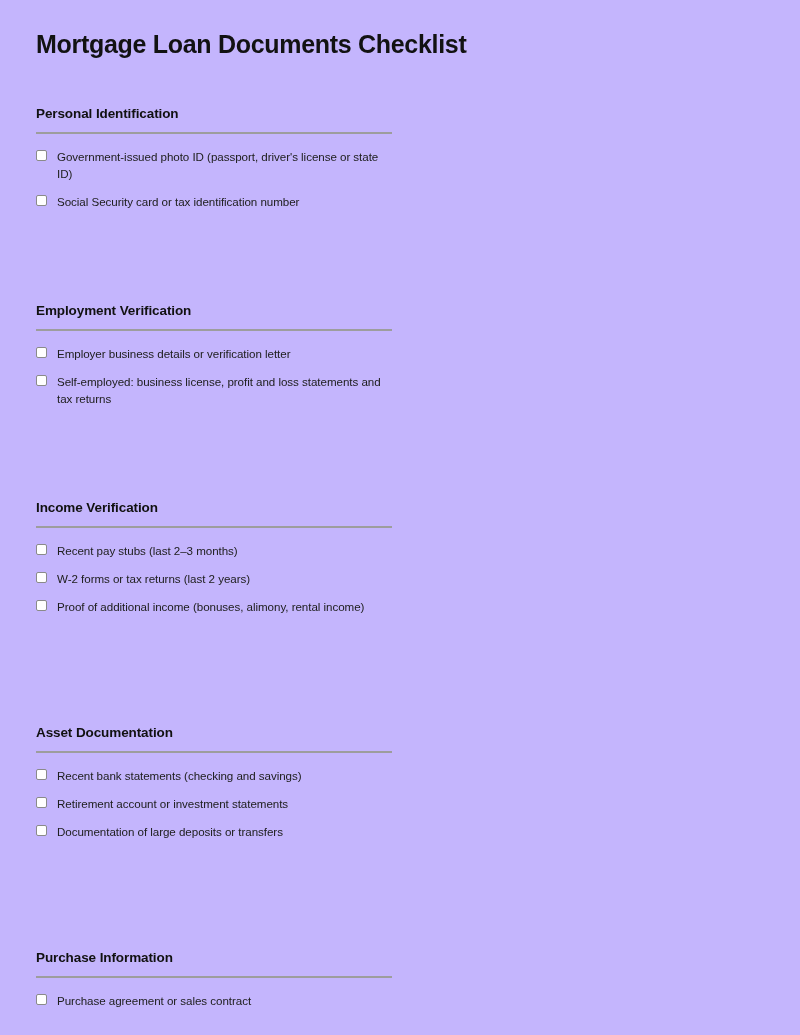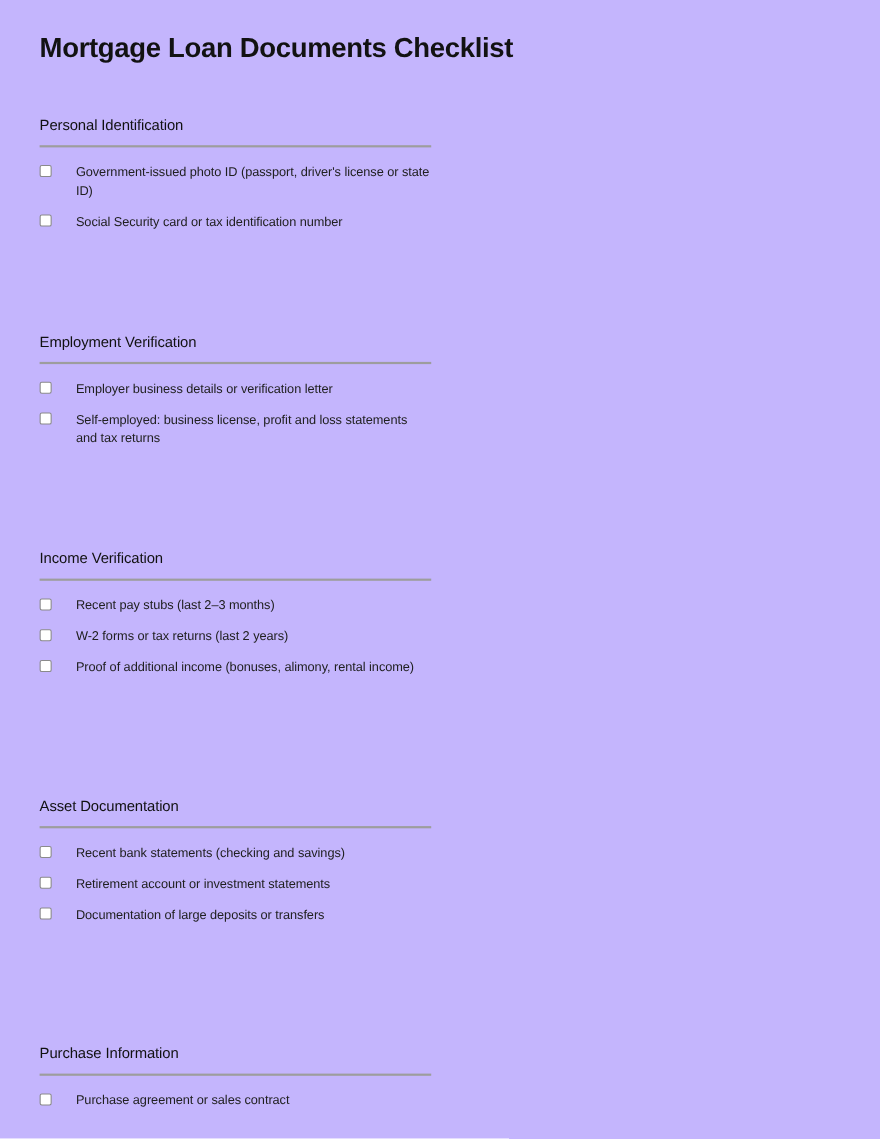--- a/index.html
+++ b/index.html
@@ -38,39 +38,38 @@
     flex-wrap: wrap;
     column-gap: 17px;
   }
   .section {
     width: 356px;
     box-sizing: border-box;
   }
   .section-head {
     font-size: 13.5px;
     line-height: 18px;
-    font-weight: 400;
+    font-weight: 700;
     letter-spacing: -0.1px;
     color: #111111;
     white-space: nowrap;
   }
   .rule {
     margin-top: 9px;
     height: 1.5px;
     background: #9d9d9d;
     width: 100%;
   }
   .items {
     margin-top: 14px;
   }
   .item {
     display: flex;
     align-items: flex-start;
     margin-bottom: 11px;
-    gap: 12px;
   }
   .checkbox {
     flex: 0 0 auto;
     width: 11px;
     height: 11px;
     margin-top: 2px;
     border: 1px solid #8a8a8a;
     border-radius: 2px;
     background: #ffffff;
     box-sizing: border-box;

